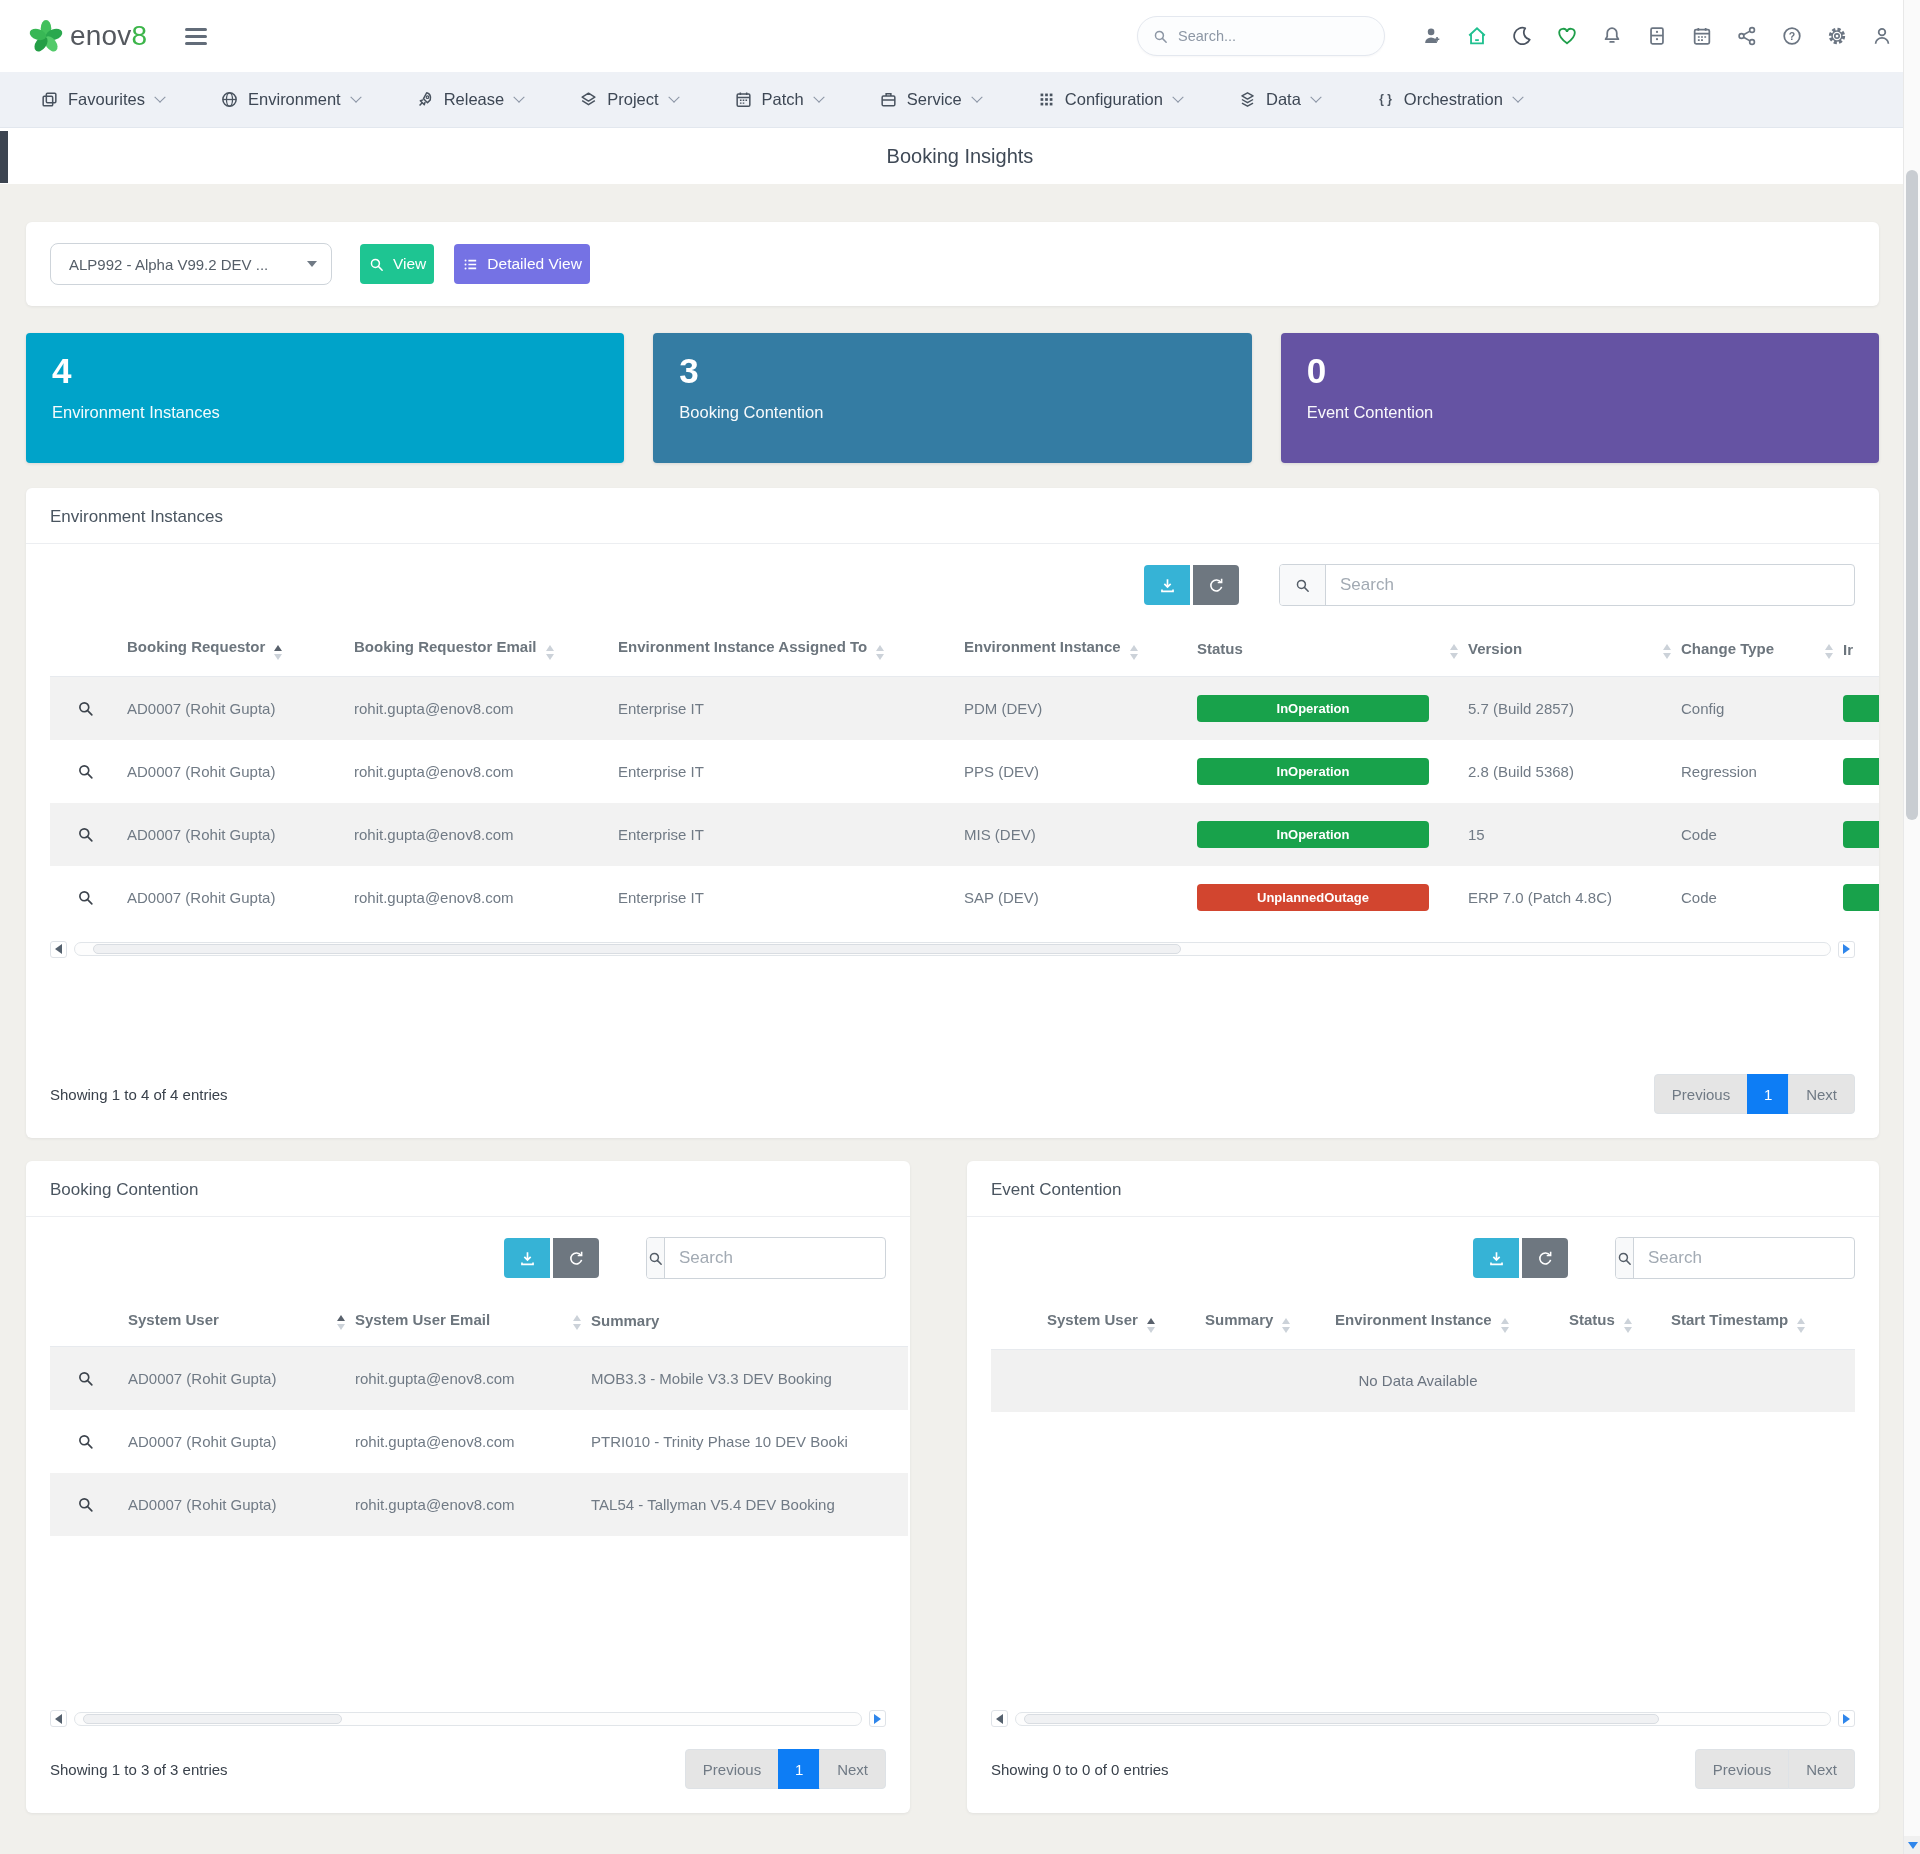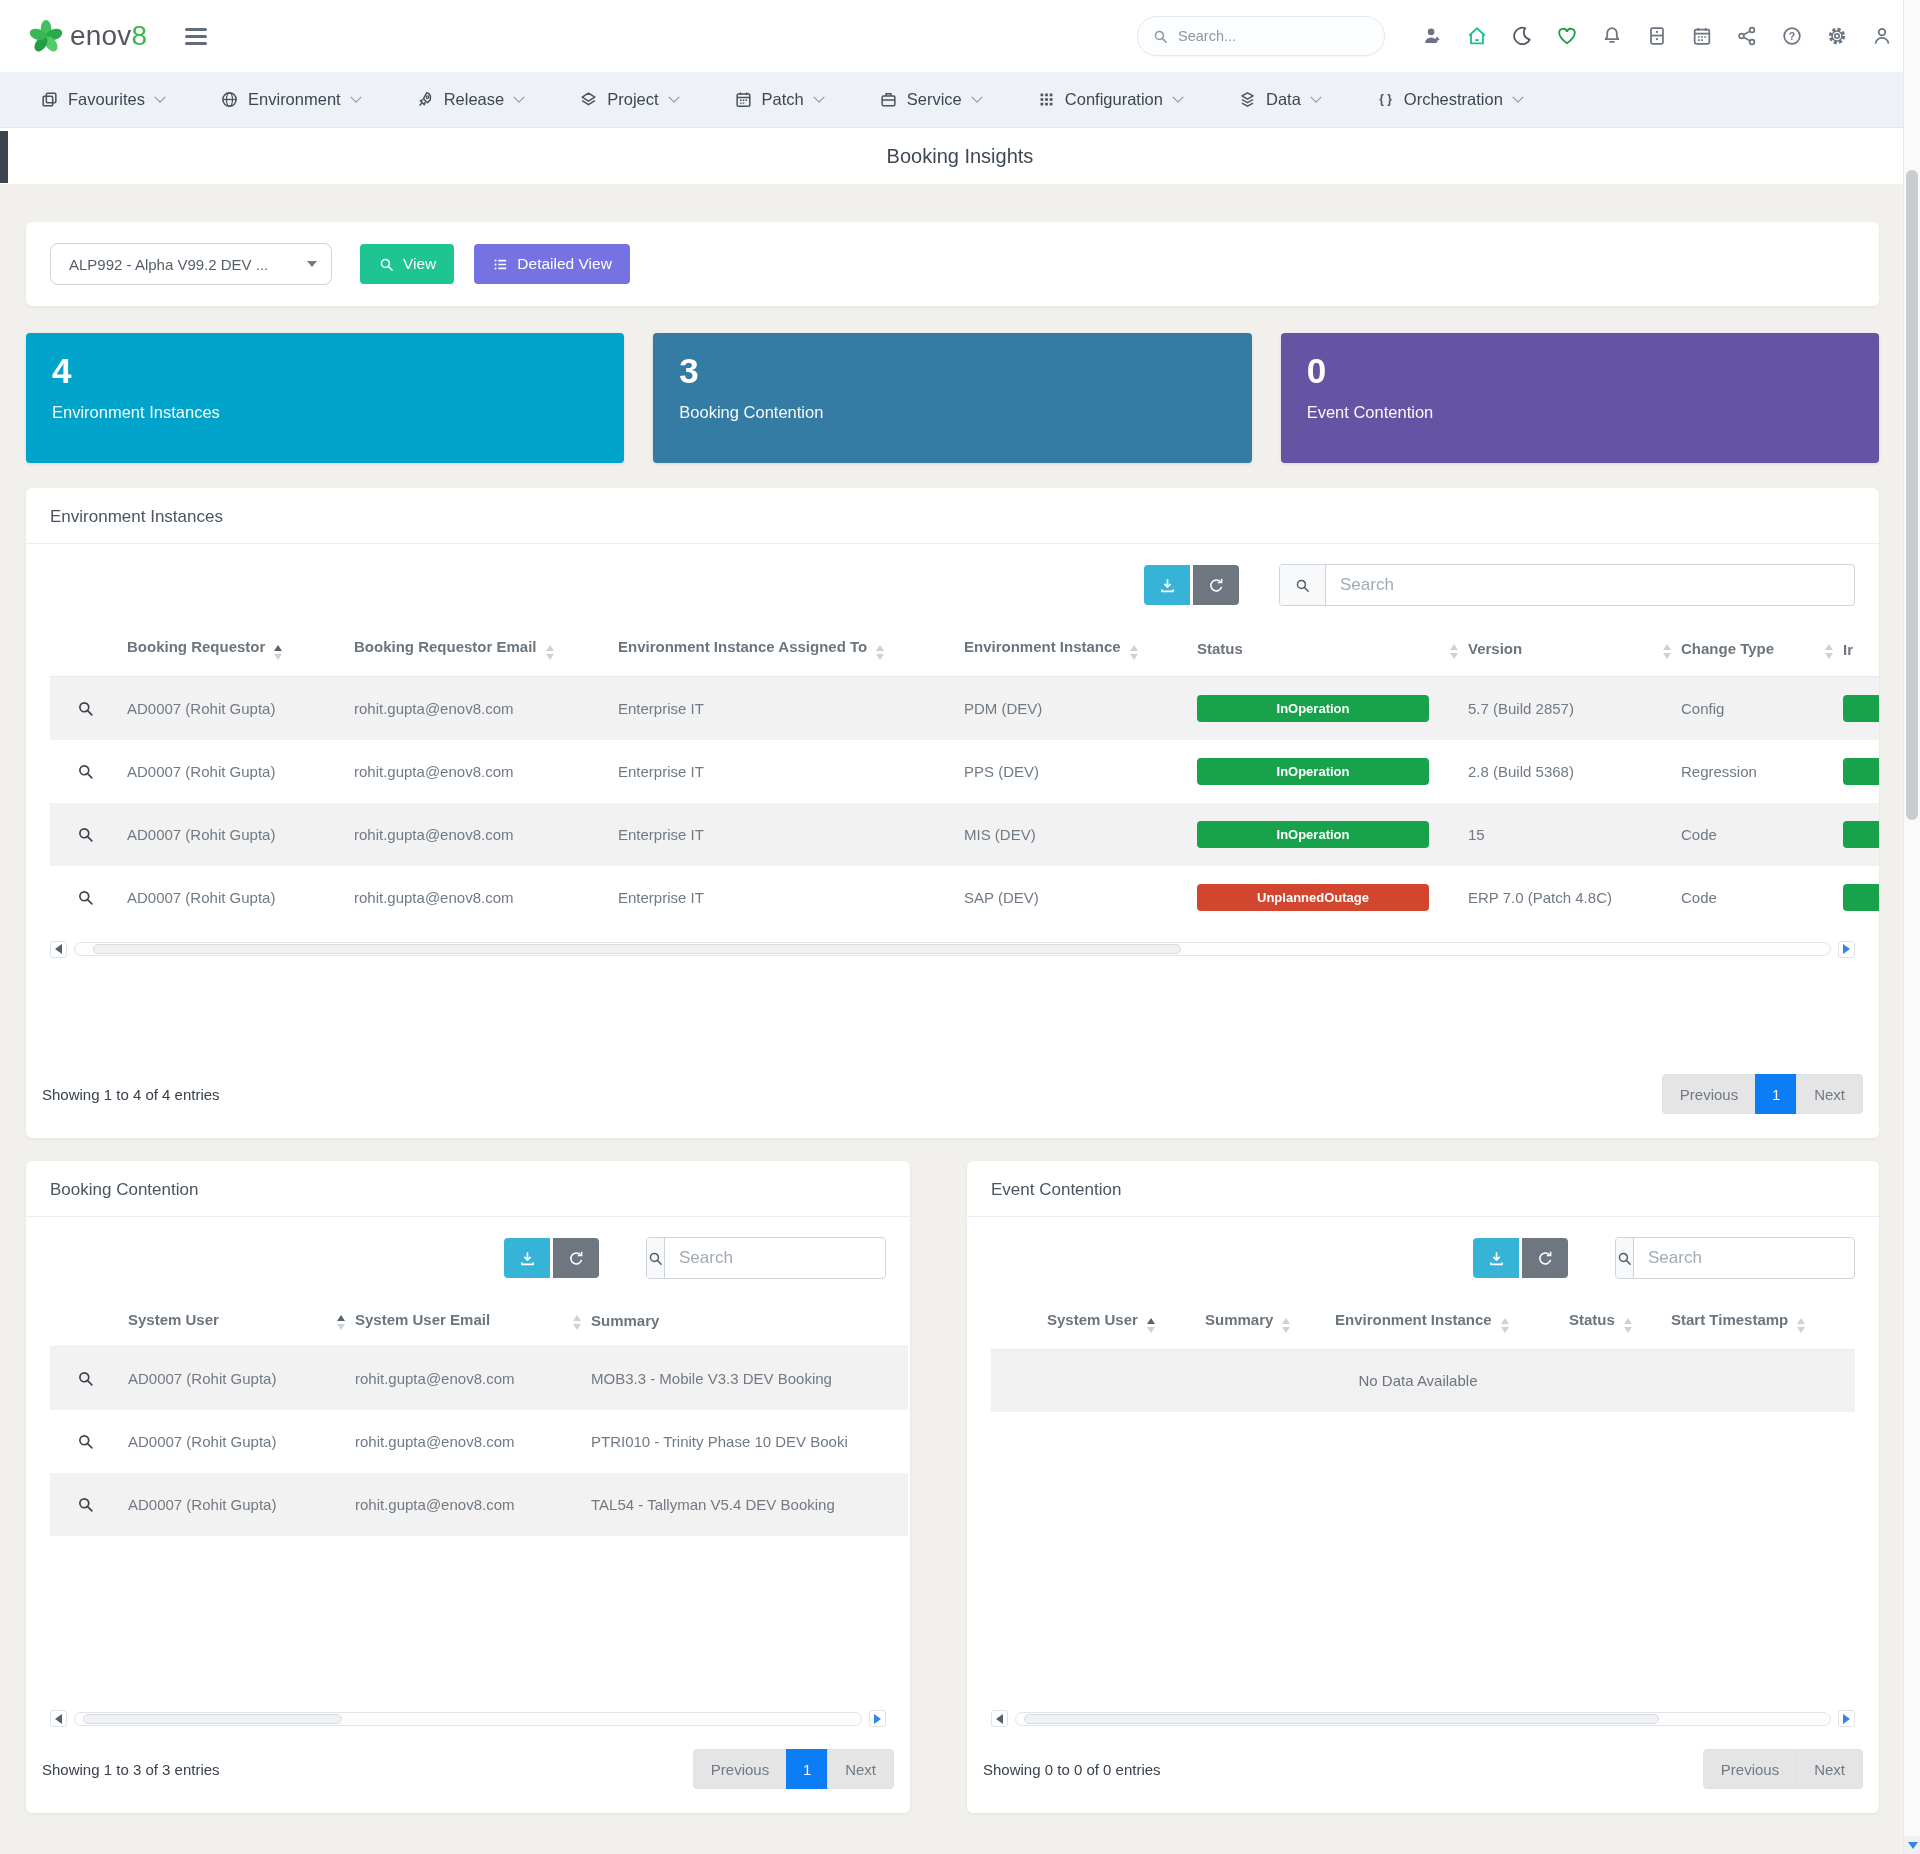--- a/index.html
+++ b/index.html
@@ -41,21 +41,21 @@
   .crumb-home { color:#6f63da; font-size:15.5px; text-decoration:none; }
   .crumb-sep { width:7px; height:7px; border-right:1.7px solid #9aa2ad; border-bottom:1.7px solid #9aa2ad; transform:rotate(-45deg); margin:0 16px 0 18px; }
   .crumb-cur { color:#6d7680; font-size:15.5px; }
   .crumb-actions { margin-left:auto; display:flex; align-items:center; gap:12px; }
   .ai-btn { display:flex; align-items:center; gap:9px; height:37px; padding:0 20px 0 16px; border-radius:19px; color:#fff; font-size:15px; box-shadow:0 2px 6px rgba(30,160,150,.3); }
   .hist-btn { width:54px; height:35px; border:1.6px solid #3f4550; border-radius:18px; display:flex; align-items:center; justify-content:center; color:#3f4550; background:#fdfdfc; }
 
   .toolbar-card { margin-top:16px; background:#fff; border-radius:6px; box-shadow:0 1px 3px rgba(30,40,60,.07); padding:21px 24px; display:flex; align-items:center; gap:28px; height:84px; }
   .select { width:282px; height:42px; border:1px solid #ced4da; border-radius:8px; display:flex; align-items:center; padding:0 14px 0 18px; font-size:15px; color:#555e68; background:#fff; }
   .select .sel-caret { margin-left:auto; width:0; height:0; border-left:5px solid transparent; border-right:5px solid transparent; border-top:6px solid #707a85; }
-  .btn { display:flex; align-items:center; gap:8px; height:40px; padding:0 18px; border-radius:4px; color:#fff; font-size:15.5px; }
+  .btn { display:flex; align-items:center; gap:8px; height:40px; padding:0 8px; border-radius:4px; color:#fff; font-size:15.5px; }
   .btn svg { color:#fff; }
 
   .stats { margin-top:27px; display:grid; grid-template-columns:1fr 1fr 1fr; gap:29px; }
   .stat-card { height:130px; border-radius:4px; color:#fff; padding:16px 26px; box-shadow:0 1px 3px rgba(30,40,60,.12); }
   .stat-value { font-size:35px; font-weight:700; line-height:44px; }
   .stat-label { font-size:16.5px; margin-top:10px; color:rgba(255,255,255,.96); }
 
   
   .panel { background:#fff; border-radius:6px; box-shadow:0 1px 3px rgba(30,40,60,.07); display:flex; flex-direction:column; }
   .panel-env { margin-top:25px; height:650px; }
@@ -85,21 +85,21 @@
   .badge { display:inline-block; width:232px; text-align:center; color:#fff; font-size:13px; font-weight:700; padding:6px 0; border-radius:4px; }
   .sliver { display:inline-block; width:80px; height:27px; border-radius:4px; vertical-align:middle; }
 
   .hscroll { display:flex; align-items:center; gap:7px; padding:12px 24px 0; }
   .harrow { width:17px; height:17px; border:1px solid #dfe3e8; border-radius:3px; background:#fff; display:flex; align-items:center; justify-content:center; }
   .tri-l { width:0;height:0;border-top:5px solid transparent;border-bottom:5px solid transparent;border-right:7px solid #55616e; }
   .tri-r { width:0;height:0;border-top:5px solid transparent;border-bottom:5px solid transparent;border-left:7px solid #2f86eb; }
   .htrack { flex:1; height:14px; border:1px solid #e1e5e9; border-radius:8px; background:#fdfdfd; position:relative; }
   .hthumb { position:absolute; top:1px; height:10px; background:#f0f1f3; border:1px solid #d9dde2; border-radius:6px; }
 
-  .panel-foot { display:flex; align-items:center; justify-content:space-between; padding:22px 16px 24px; margin-top:auto; }
+  .panel-foot { display:flex; align-items:center; justify-content:space-between; padding:22px 24px 24px; margin-top:auto; }
   .foot-info { font-size:15px; color:#39414b; }
   .pager { display:flex; }
   .pg { height:40px; display:flex; align-items:center; justify-content:center; border:1px solid #dee2e6; background:#e5e5e5; color:#707a85; font-size:15px; padding:0 17px; margin-left:-1px; }
   .pg.first { border-radius:4px 0 0 4px; margin-left:0; }
   .pg.last { border-radius:0 4px 4px 0; }
   .pg.active { color:#fff; border-color:#0d7df5; width:42px; padding:0; }
 
   .bottom-grid { margin-top:23px; display:grid; grid-template-columns:884px 912px; gap:57px; height:652px; }
   .nodata-row td { background:#f1f1f1; text-align:center; color:#6b7480; height:62px; }
 

